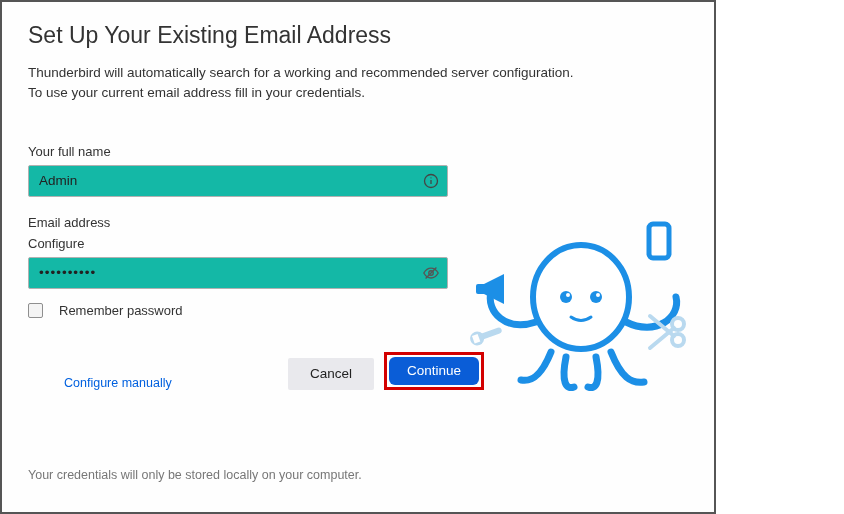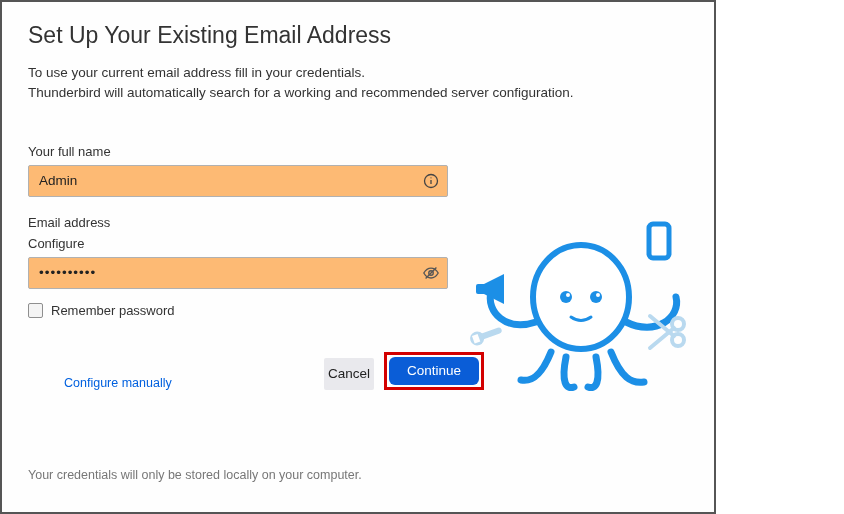--- a/index.html
+++ b/index.html
@@ -44,38 +44,38 @@
       margin-bottom: 18px;
     }
     .text-input {
       width: 100%;
       height: 32px;
       border: 1px solid #b1b1b1;
       border-radius: 2px;
       padding: 0 34px 0 10px;
       font-size: 13.5px;
       color: #222;
-      background: #fdba74;
+      background: #14b8a6;
     }
     .field-icon {
       position: absolute;
       right: 8px;
       top: 50%;
       transform: translateY(-50%);
       width: 18px;
       height: 18px;
       display: flex;
       align-items: center;
       justify-content: center;
       color: #555;
     }
     .checkbox-row {
       display: flex;
       align-items: center;
-      gap: 8px;
+      gap: 16px;
       margin-top: -4px;
       margin-bottom: 34px;
     }
     .checkbox {
       width: 15px;
       height: 15px;
       border: 1px solid #8f8f8f;
       background: #f4f4f4;
       border-radius: 2px;
       cursor: pointer;
@@ -91,21 +91,21 @@
       margin-left: 36px;
     }
     .link {
       font-size: 12.5px;
       color: #0060df;
       cursor: pointer;
     }
     .spacer { flex: 1; }
     .btn {
       height: 32px;
-      padding: 0 4px;
+      padding: 0 22px;
       font-size: 13.5px;
       border: none;
       border-radius: 2px;
       cursor: pointer;
     }
     .btn-cancel {
       background: #e9e9ed;
       color: #222;
       margin-right: 10px;
     }
@@ -141,22 +141,22 @@
     }
   </style>
 </head>
 <body>
 
 <div class="window">
 
   <h1 class="heading">Set Up Your Existing Email Address</h1>
 
   <div class="subtext">
+    <div>Thunderbird will automatically search for a working and recommended server configuration.</div>
     <div>To use your current email address fill in your credentials.</div>
-    <div>Thunderbird will automatically search for a working and recommended server configuration.</div>
   </div>
 
   <div class="form-area">
 
     <label class="field-label">Your full name</label>
     <div class="field-row">
       <input type="text" class="text-input" value="Admin" style="">
       <span class="field-icon">
         <svg viewBox="0 0 16 16" width="16" height="16" fill="none" stroke="#444" stroke-width="1.3">
           <circle cx="8" cy="8" r="6.5"></circle>

